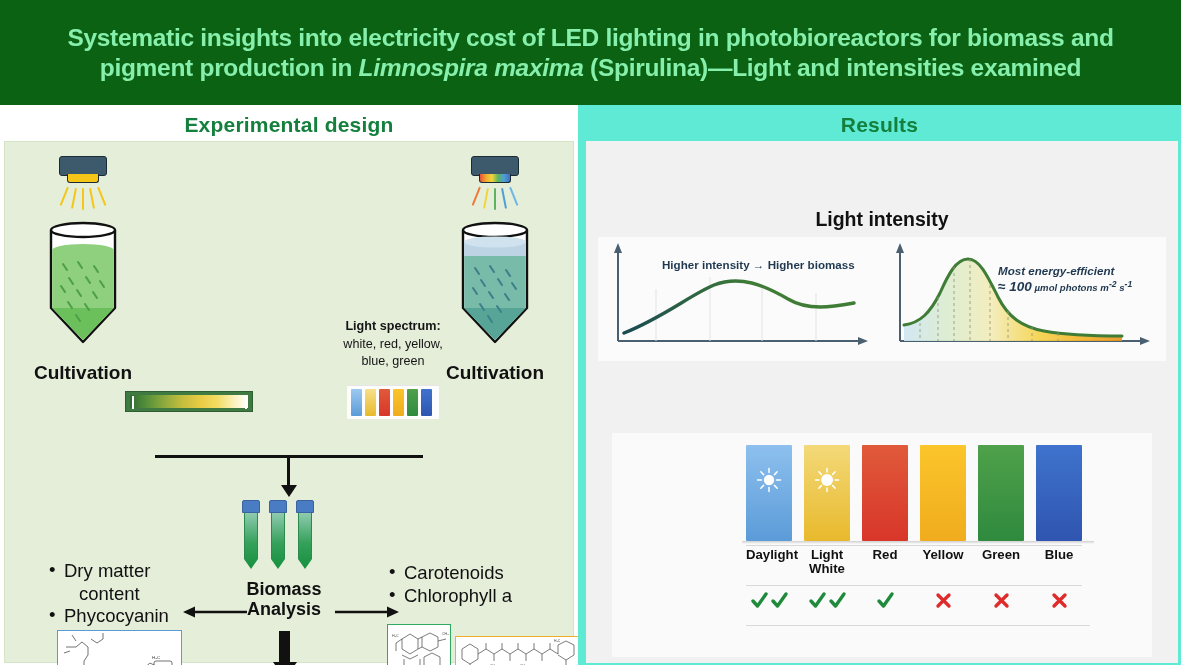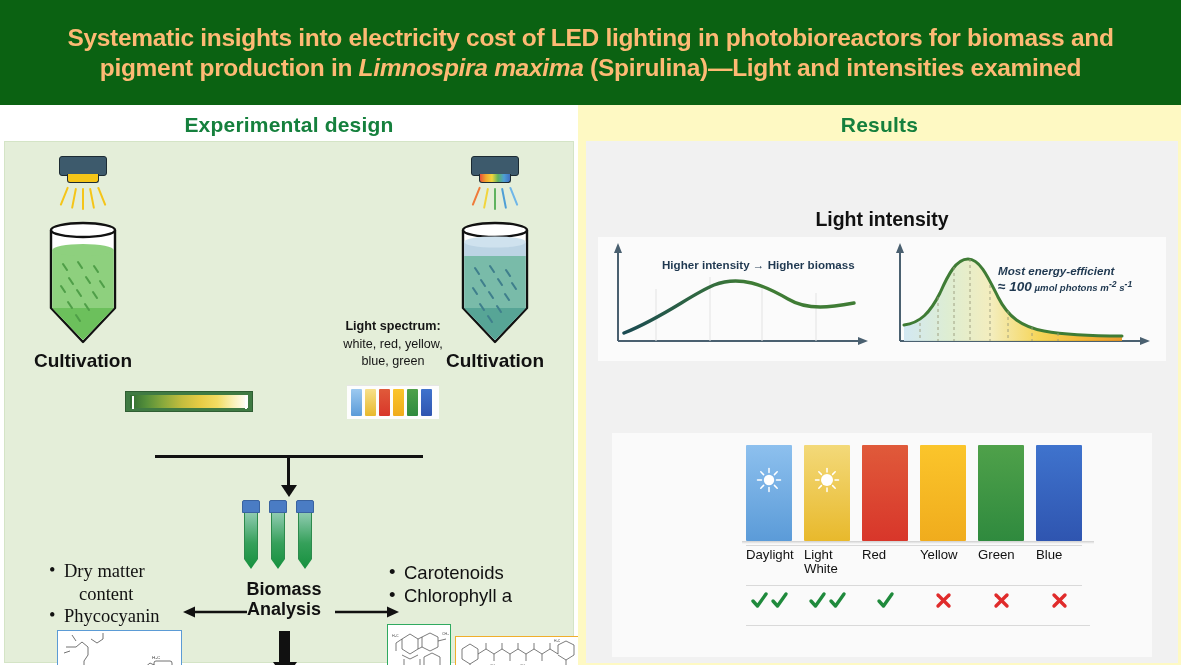--- a/index.html
+++ b/index.html
@@ -10,40 +10,40 @@
   }
 
   
   #title-banner {
     width: 1181px; height: 105px;
     background: #0b6212;
     display: flex; align-items: center; justify-content: center;
     text-align: center;
   }
   #title-text {
-    color: #fdba74; font-size: 24.5px; font-weight: bold;
+    color: #86efac; font-size: 24.5px; font-weight: bold;
     line-height: 1.2; letter-spacing: -0.3px;
     width: 1120px;
   }
   #title-text .sp-italic { font-style: italic; }
 
   
   #content { display: flex; width: 1181px; height: 560px; }
   .col-head {
     text-align: center; font-size: 21px; font-weight: bold;
     color: #15803d; padding-top: 8px; padding-bottom: 6px;
     letter-spacing: 0.2px;
   }
   #left-col { width: 578px; height: 464px; background: #ffffff; position: relative; }
   #left-panel {
     position: absolute; left: 4px; top: 36px;
     width: 570px; height: 522px;
     background: #e4eed9; border: 1px solid #d4e4c6;
   }
-  #right-col { width: 603px; height: 560px; background: #fef9c3; position: relative; }
+  #right-col { width: 603px; height: 560px; background: #5eead4; position: relative; }
   #right-panel {
     position: absolute; left: 8px; top: 36px;
     width: 592px; height: 522px; background: #f1f1f1;
   }
 
   
   .pbr { position: absolute; width: 120px; }
   .lamp-wrap { position: relative; height: 74px; }
   .lamp-body {
     position: absolute; left: 36px; top: 2px;
@@ -57,21 +57,21 @@
   }
   .lamp-led.yellow { background: #f5c518; }
   .lamp-led.rainbow {
     background: linear-gradient(90deg,#e8513a 0%,#f0a92e 20%,#f2d53c 40%,
                 #5fb35f 60%,#4e9fd6 80%,#3f6fc4 100%);
   }
   .ray { position: absolute; width: 2.2px; border-radius: 1px; transform-origin: top center; }
   .vessel { position: absolute; left: 22px; top: 66px; width: 76px; height: 128px; }
   .vessel svg { display: block; }
   .pbr-label {
-    position: absolute; top: 196px; width: 120px; text-align: center;
+    position: absolute; top: 208px; width: 120px; text-align: center;
     font-size: 19px; font-weight: bold; color: #111;
   }
 
   
   .info-block { position: absolute; text-align: center; font-size: 12.6px; color: #151515; line-height: 1.35; }
   .info-title { font-weight: bold; display: block; margin-bottom: 1px; }
   .info-line { display: block; }
   sup, sub { font-size: 8.6px; }
 
   
@@ -158,22 +158,22 @@
   }
   .spec-col { width: 46px; }
   .spec-bar { width: 46px; height: 96px; position: relative; border-radius: 1px; }
   .sun-icon { position: absolute; left: 50%; top: 22px; transform: translateX(-50%); }
   #spectrum-labels {
     position: absolute; left: 134px; top: 112px;
     display: flex; gap: 12px;
     border-top: 1px solid #d9d9d9; padding-top: 2px;
   }
   .spec-name {
-    width: 46px; font-size: 13.2px;
-    font-weight: normal; color: #111; line-height: 1.05;
+    width: 46px; text-align: center; font-size: 13.2px;
+    font-weight: bold; color: #111; line-height: 1.05;
   }
   #spectrum-marks {
     position: absolute; left: 134px; top: 152px;
     display: flex; gap: 12px;
     border-top: 1px solid #d9d9d9; padding-top: 5px;
   }
   .mark-cell { width: 46px; display: flex; justify-content: center; gap: 1px; }
   #spectrum-underline {
     position: absolute; left: 134px; top: 192px; width: 344px; height: 1px; background: #d9d9d9;
   }
@@ -321,21 +321,21 @@
       <svg style="position:absolute; left:176px; top:463px;" width="66" height="14" viewBox="0 0 66 14">
         <line x1="66" y1="7" x2="12" y2="7" stroke="#111" stroke-width="2.4"></line>
         <path d="M2 7 L14 1.5 L14 12.5 Z" fill="#111"></path>
       </svg>
 
       <svg style="position:absolute; left:330px; top:463px;" width="66" height="14" viewBox="0 0 66 14">
         <line x1="0" y1="7" x2="54" y2="7" stroke="#111" stroke-width="2.4"></line>
         <path d="M64 7 L52 1.5 L52 12.5 Z" fill="#111"></path>
       </svg>
 
-      <ul class="bullets" style="left:44px; top:418px; width:150px;font-family:Liberation Serif, serif;">
+      <ul class="bullets" style="left:44px; top:418px; width:150px;">
         <li>
           <span>Dry matter</span>
           <span class="cont">content</span>
         </li>
         <li>
           <span>Phycocyanin</span>
         </li>
       </ul>
 
       <div class="struct-box" style="left:52px; top:488px; width:125px; height:80px; border:1.6px solid #5b9bd5;">

